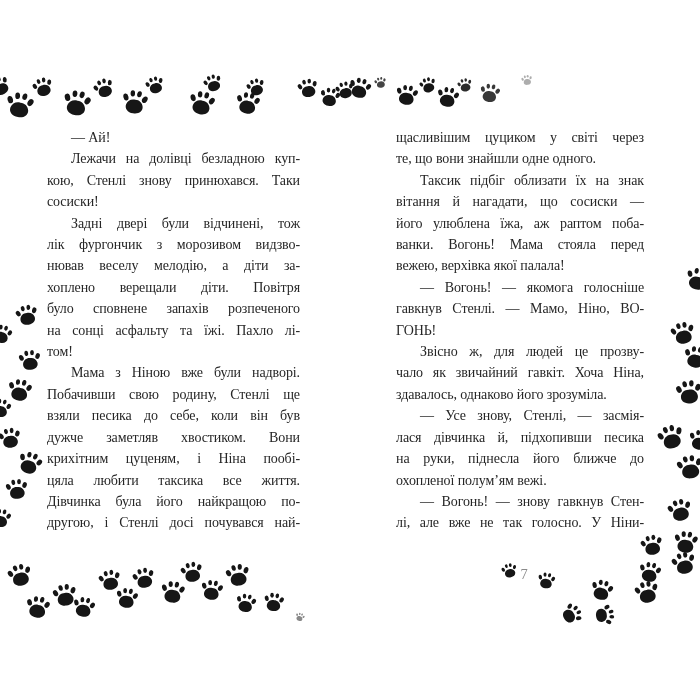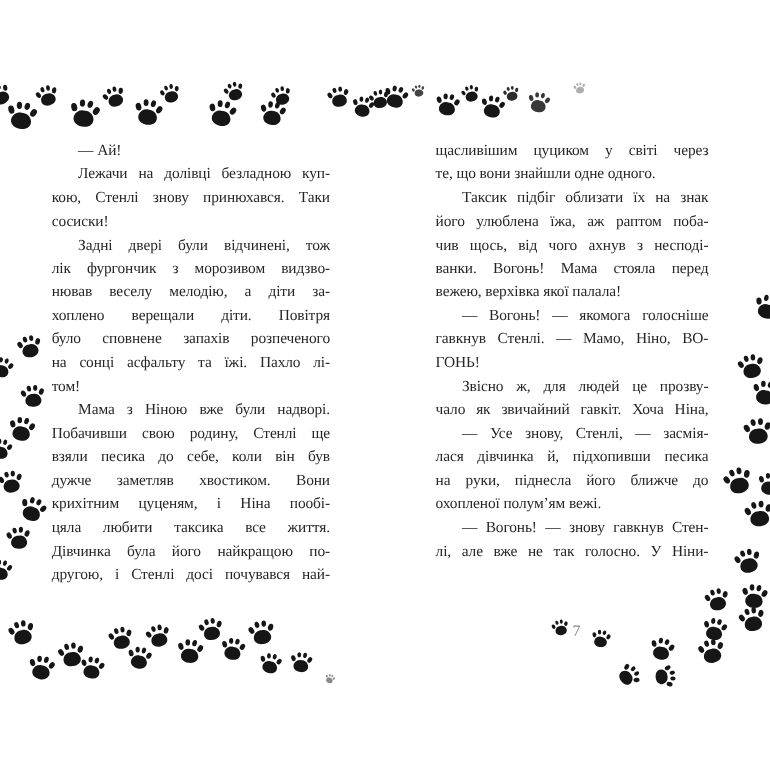--- a/index.html
+++ b/index.html
@@ -267,29 +267,30 @@
       <div class="line">крихітним цуценям, і Ніна пообі-</div>
       <div class="line">цяла любити таксика все життя.</div>
       <div class="line">Дівчинка була його найкращою по-</div>
       <div class="line">другою, і Стенлі досі почувався най-</div>
     </div>
 
   <div class="text-column right">
       <div class="line">щасливішим цуциком у світі через</div>
       <div class="line para-end">те, що вони знайшли одне одного.</div>
       <div class="line indent">Таксик підбіг облизати їх на знак</div>
+      <div class="line">вітання й нагадати, що сосиски —</div>
       <div class="line">його улюблена їжа, аж раптом поба-</div>
-      <div class="line">чив щось, від чого ахнув з несподі-</div>
       <div class="line">ванки. Вогонь! Мама стояла перед</div>
       <div class="line para-end">вежею, верхівка якої палала!</div>
       <div class="line indent">— Вогонь! — якомога голосніше</div>
       <div class="line">гавкнув Стенлі. — Мамо, Ніно, ВО-</div>
       <div class="line para-end">ГОНЬ!</div>
       <div class="line indent">Звісно ж, для людей це прозву-</div>
       <div class="line">чало як звичайний гавкіт. Хоча Ніна,</div>
+      <div class="line para-end">здавалось, однаково його зрозуміла.</div>
       <div class="line indent">— Усе знову, Стенлі, — засмія-</div>
       <div class="line">лася дівчинка й, підхопивши песика</div>
       <div class="line">на руки, піднесла його ближче до</div>
       <div class="line para-end">охопленої полум’ям вежі.</div>
       <div class="line indent">— Вогонь! — знову гавкнув Стен-</div>
       <div class="line">лі, але вже не так голосно. У Ніни-</div>
     </div>
 
   <div class="page-number">7</div>
 

